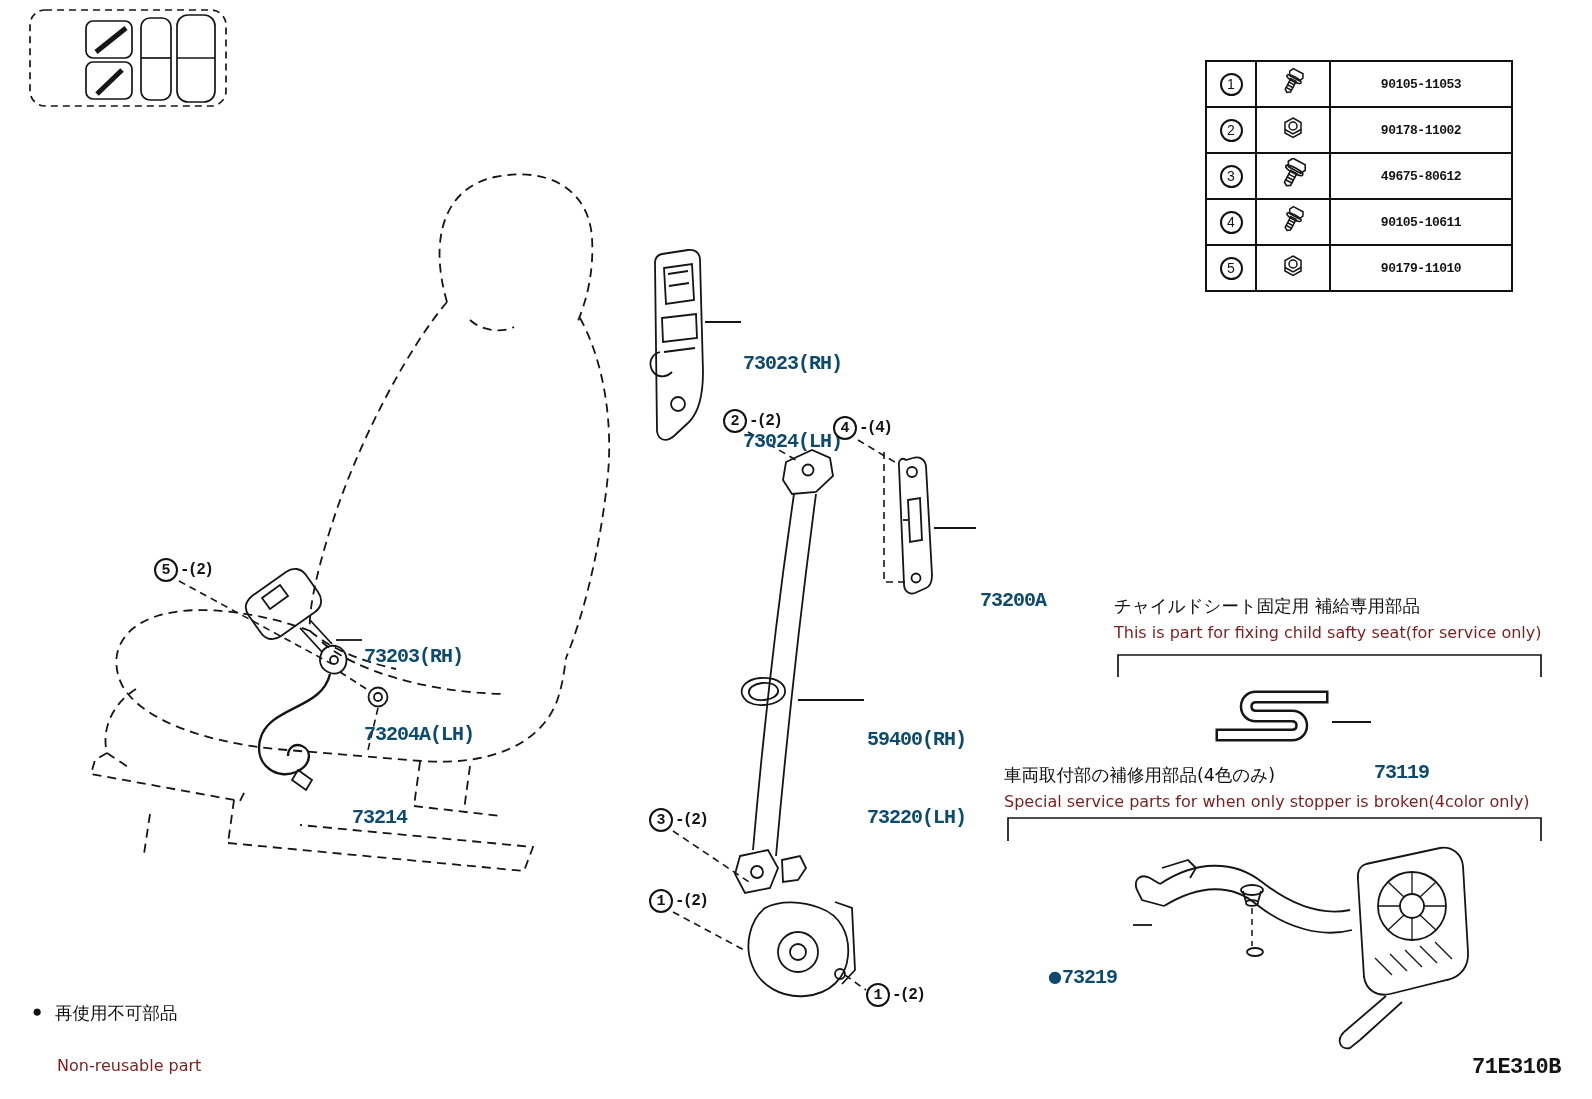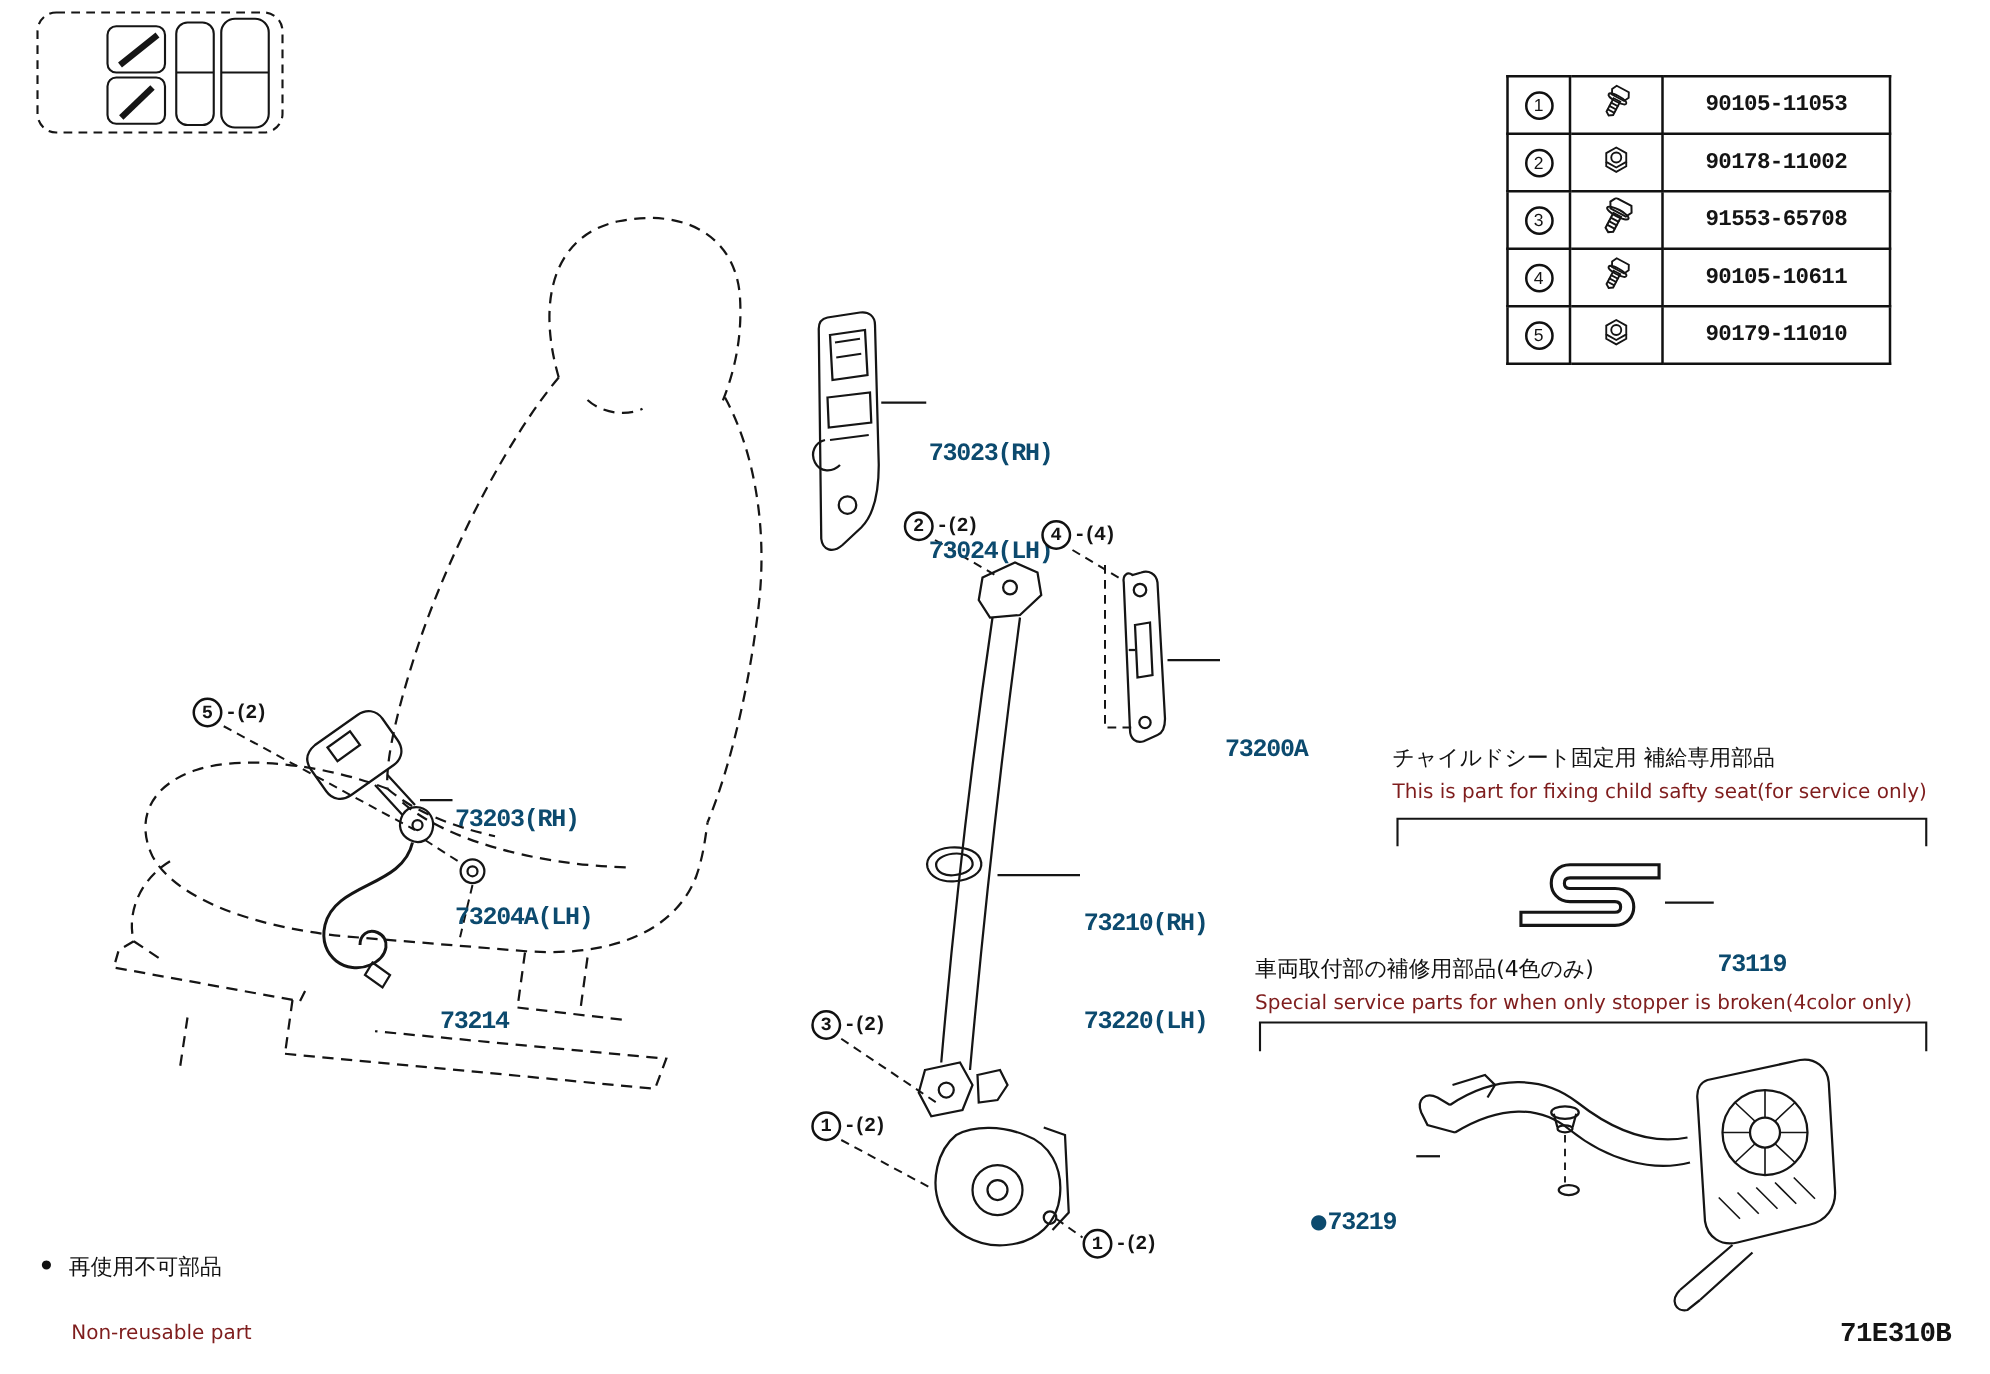--- a/index.html
+++ b/index.html
@@ -27,21 +27,21 @@
     font-size:15px; line-height:1; background:#fff;
   }
   .co-qty { font-size:16px; letter-spacing:-1.5px; }
 
   .parts-table { position:absolute; left:1205px; top:60px; border-collapse:collapse; background:#fff; }
   .parts-table td { border:2px solid #111; height:46px; text-align:center; vertical-align:middle; }
   .pt-num  { width:50px; }
   .pt-icon { width:74px; }
   .pt-part {
     width:182px; font-family:"Liberation Mono","DejaVu Sans Mono",monospace;
-    font-weight:700; font-size:18px; letter-spacing:-0.5px;
+    font-weight:700; font-size:13px; letter-spacing:-0.5px;
   }
   .pt-num .co-circle { margin:0 auto; width:23px; height:23px; border-width:2px; font-size:14px; }
 
   .note-jp {
     position:absolute; font-family:"DejaVu Sans", sans-serif;
     font-size:17.5px; font-weight:400; color:#111; white-space:pre;
   }
   .note-en {
     position:absolute; font-family:"DejaVu Sans", sans-serif;
     font-size:16px; color:#7f1d1d; white-space:pre;
@@ -212,21 +212,21 @@
     <tr>
       <td class="pt-num"><span class="co-circle">3</span></td>
       <td class="pt-icon"><span><svg width="32" height="32" viewBox="0 0 30 30">
               <g transform="rotate(28 15 15)" stroke="#151515" fill="none" stroke-width="1.5">
                 <path d="M8 2 h13 l2.5 4.5 -2.5 4.5 h-13 l-2.5 -4.5 z"></path>
                 <ellipse cx="14.5" cy="11.5" rx="9" ry="2.6"></ellipse>
                 <path d="M11.5 13 h6.5 v12.5 l-3.2 2 -3.3 -2 z"></path>
                 <path d="M11 17 h7.5 M11 20 h7.5 M11 23 h7.5"></path>
               </g>
             </svg></span></td>
-      <td class="pt-part">91553-65708</td>
+      <td class="pt-part">49675-80612</td>
     </tr>
     <tr>
       <td class="pt-num"><span class="co-circle">4</span></td>
       <td class="pt-icon"><span><svg width="30" height="30" viewBox="0 0 30 30">
               <g transform="rotate(28 15 15)" stroke="#151515" fill="none" stroke-width="1.5">
                 <path d="M9 3 h11 l2 4 -2 4 h-11 l-2 -4 z"></path>
                 <ellipse cx="14.5" cy="12" rx="8" ry="2.4"></ellipse>
                 <path d="M11.5 13 h6 v12 l-3 2 -3 -2 z"></path>
                 <path d="M11 17 h7 M11 20 h7 M11 23 h7"></path>
               </g>
@@ -250,21 +250,21 @@
 <div class="label" style="left:743px; top:299px;">
   <div>73023(RH)</div>
   <div>73024(LH)</div>
 </div>
 
 <div class="label" style="left:980px; top:536px;">
   <div>73200A</div>
 </div>
 
 <div class="label" style="left:867px; top:675px;">
-  <div>73210(RH)</div>
+  <div>59400(RH)</div>
   <div>73220(LH)</div>
 </div>
 
 <div class="label" style="left:364px; top:592px;">
   <div>73203(RH)</div>
   <div>73204A(LH)</div>
 </div>
 
 <div class="label" style="left:352px; top:753px;">
   <div>73214</div>

